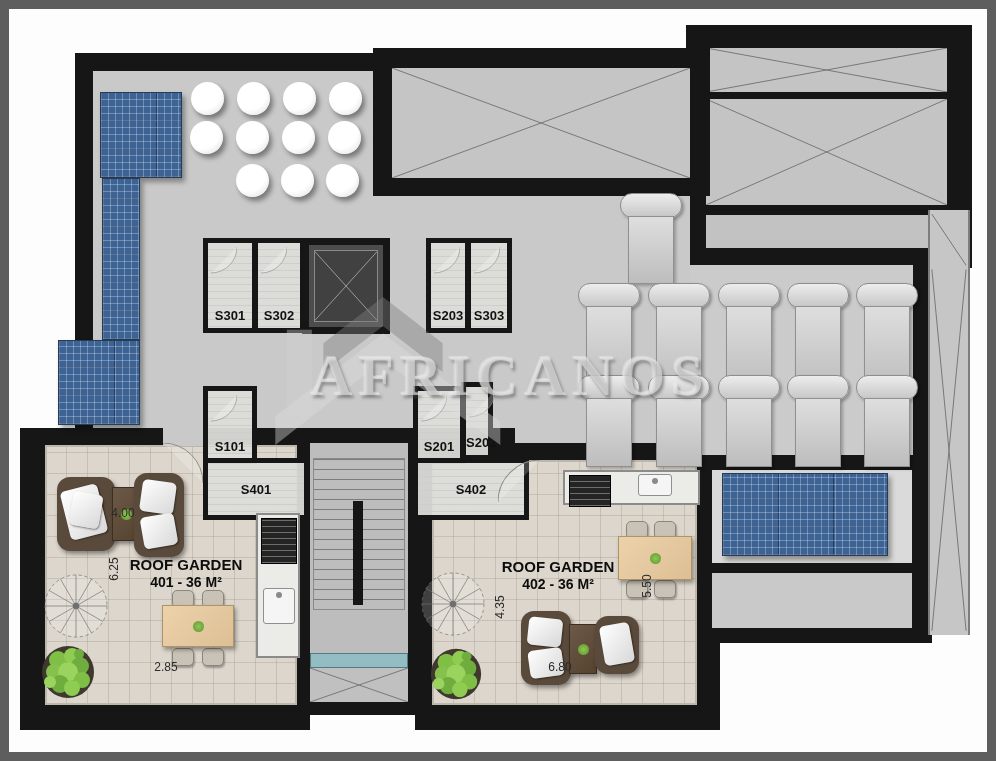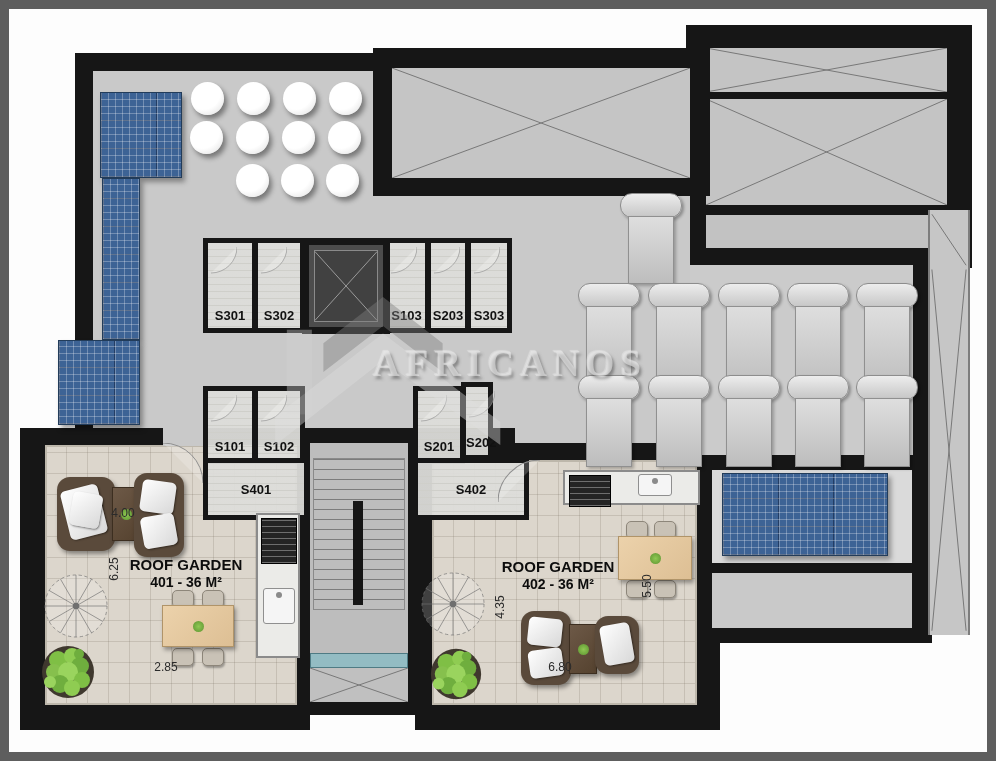--- a/index.html
+++ b/index.html
@@ -64,21 +64,21 @@
   .sink{position:absolute;background:#f5f5f5;border:1px solid #8f8f8f;border-radius:3px;}
   .sink:after{content:"";position:absolute;left:50%;top:3px;width:6px;height:6px;margin-left:-3px;
      border-radius:50%;background:#8a8a8a;}
   .dim{position:absolute;font-size:12px;color:#2b2b2b;text-align:center;width:44px;}
   .dim.vert{transform:rotate(-90deg);}
   .gtitle{position:absolute;text-align:center;color:#0d0d0d;font-weight:bold;}
   .gtitle .l1{font-size:15px;line-height:18px;}
   .gtitle .l2{font-size:14px;line-height:17px;}
   .bracestrip{position:absolute;background:#c6c6c6;border-left:2px solid #7d7d7d;border-right:2px solid #7d7d7d;box-sizing:border-box;}
   .wm{position:absolute;z-index:60;pointer-events:none;}
-  .wm-text1{font-family:"Liberation Serif", serif;font-weight:bold;font-size:37px;letter-spacing:6px;
+  .wm-text1{font-family:"Liberation Serif", serif;font-weight:bold;font-size:58px;letter-spacing:6px;
      color:rgba(232,232,232,.60);text-shadow:2px 3px 3px rgba(70,70,70,.5), -1px -1px 1px rgba(255,255,255,.35);
      text-align:center;}
   .wm-text2{font-family:"Liberation Serif", serif;font-weight:bold;font-size:46px;letter-spacing:12px;
      color:rgba(214,214,214,.52);text-shadow:2px 3px 3px rgba(80,80,80,.45);text-align:center;}
   .parasol svg{width:100%;height:100%;}
   .gap{position:absolute;background:#c9c9c9;}
 </style>
 </head>
 <body>
 
@@ -137,26 +137,20 @@
         <path d="M40 0 A40 40 0 0 1 0 40"></path>
       </svg>
     <span class="room-label">S301</span>
   </div>
   <div class="room" style="left:253px;top:238px;width:52px;height:95px">
     <svg class="door-arc" viewBox="0 0 40 40">
         <path d="M40 0 A40 40 0 0 1 0 40"></path>
       </svg>
     <span class="room-label">S302</span>
   </div>
-  <div class="room" style="left:383px;top:238px;width:47px;height:95px">
-    <svg class="door-arc" viewBox="0 0 40 40">
-        <path d="M40 0 A40 40 0 0 1 0 40"></path>
-      </svg>
-    <span class="room-label">S103</span>
-  </div>
   <div class="room" style="left:426px;top:238px;width:44px;height:95px">
     <svg class="door-arc" viewBox="0 0 40 40">
         <path d="M40 0 A40 40 0 0 1 0 40"></path>
       </svg>
     <span class="room-label">S203</span>
   </div>
   <div class="room" style="left:466px;top:238px;width:46px;height:95px">
     <svg class="door-arc" viewBox="0 0 40 40">
         <path d="M40 0 A40 40 0 0 1 0 40"></path>
       </svg>
@@ -169,26 +163,20 @@
         <line class="xline" x1="8" y1="8" x2="92" y2="92"></line>
         <line class="xline" x1="92" y1="8" x2="8" y2="92"></line>
       </svg>
   </div>
 
   <div class="room" style="left:203px;top:386px;width:54px;height:78px">
     <svg class="door-arc" viewBox="0 0 40 40">
         <path d="M40 0 A40 40 0 0 1 0 40"></path>
       </svg>
     <span class="room-label">S101</span>
-  </div>
-  <div class="room" style="left:253px;top:386px;width:52px;height:78px">
-    <svg class="door-arc" viewBox="0 0 40 40">
-        <path d="M40 0 A40 40 0 0 1 0 40"></path>
-      </svg>
-    <span class="room-label">S102</span>
   </div>
   <div class="room" style="left:413px;top:386px;width:52px;height:78px">
     <svg class="door-arc" viewBox="0 0 40 40">
         <path d="M40 0 A40 40 0 0 1 0 40"></path>
       </svg>
     <span class="room-label">S201</span>
   </div>
   <div class="room" style="left:461px;top:382px;width:32px;height:78px">
     <svg class="door-arc" viewBox="0 0 40 40">
         <path d="M40 0 A40 40 0 0 1 0 40"></path>

